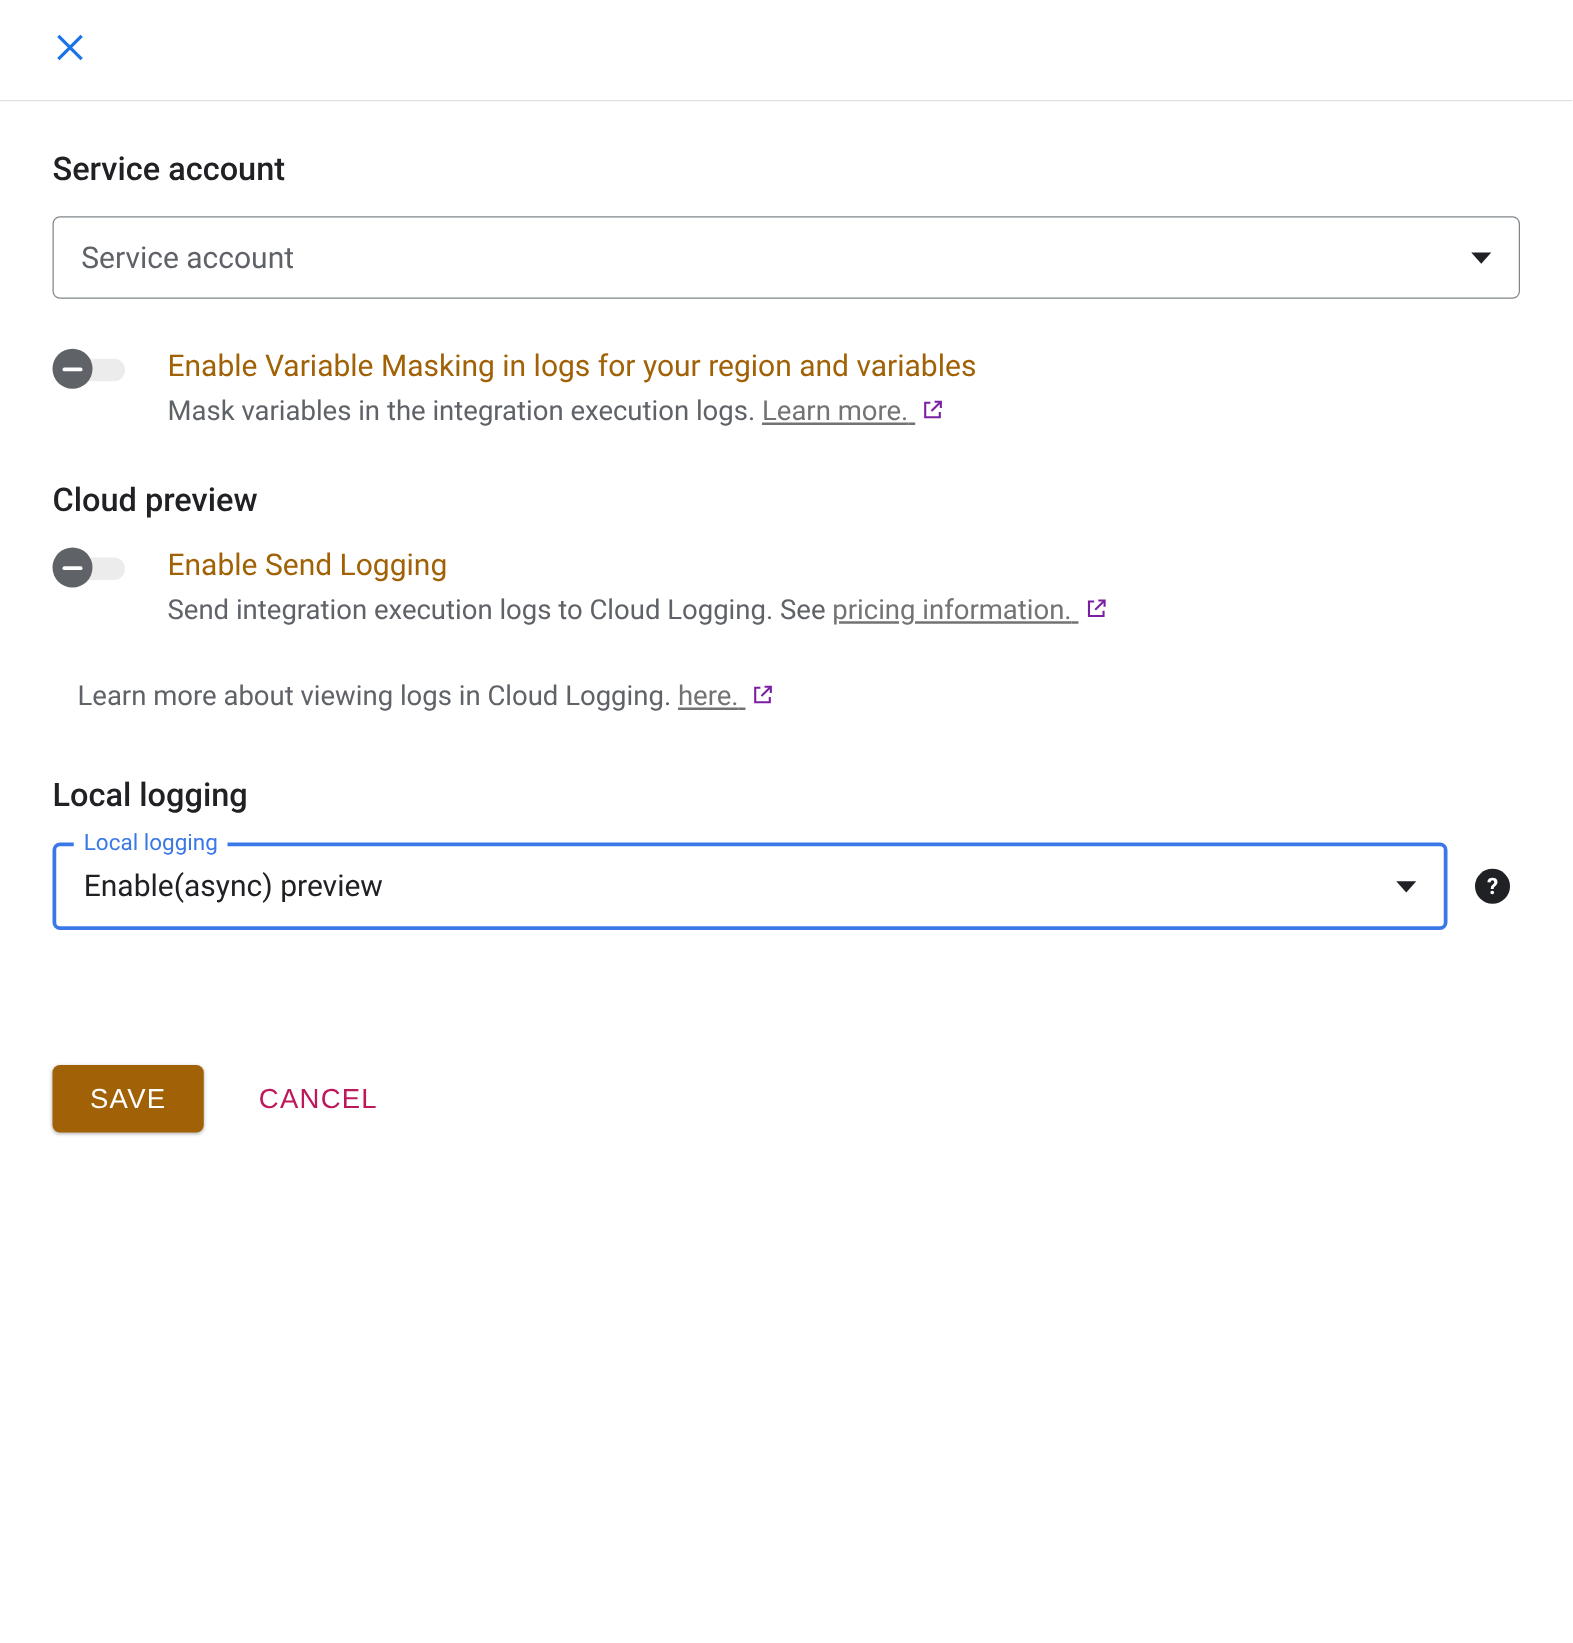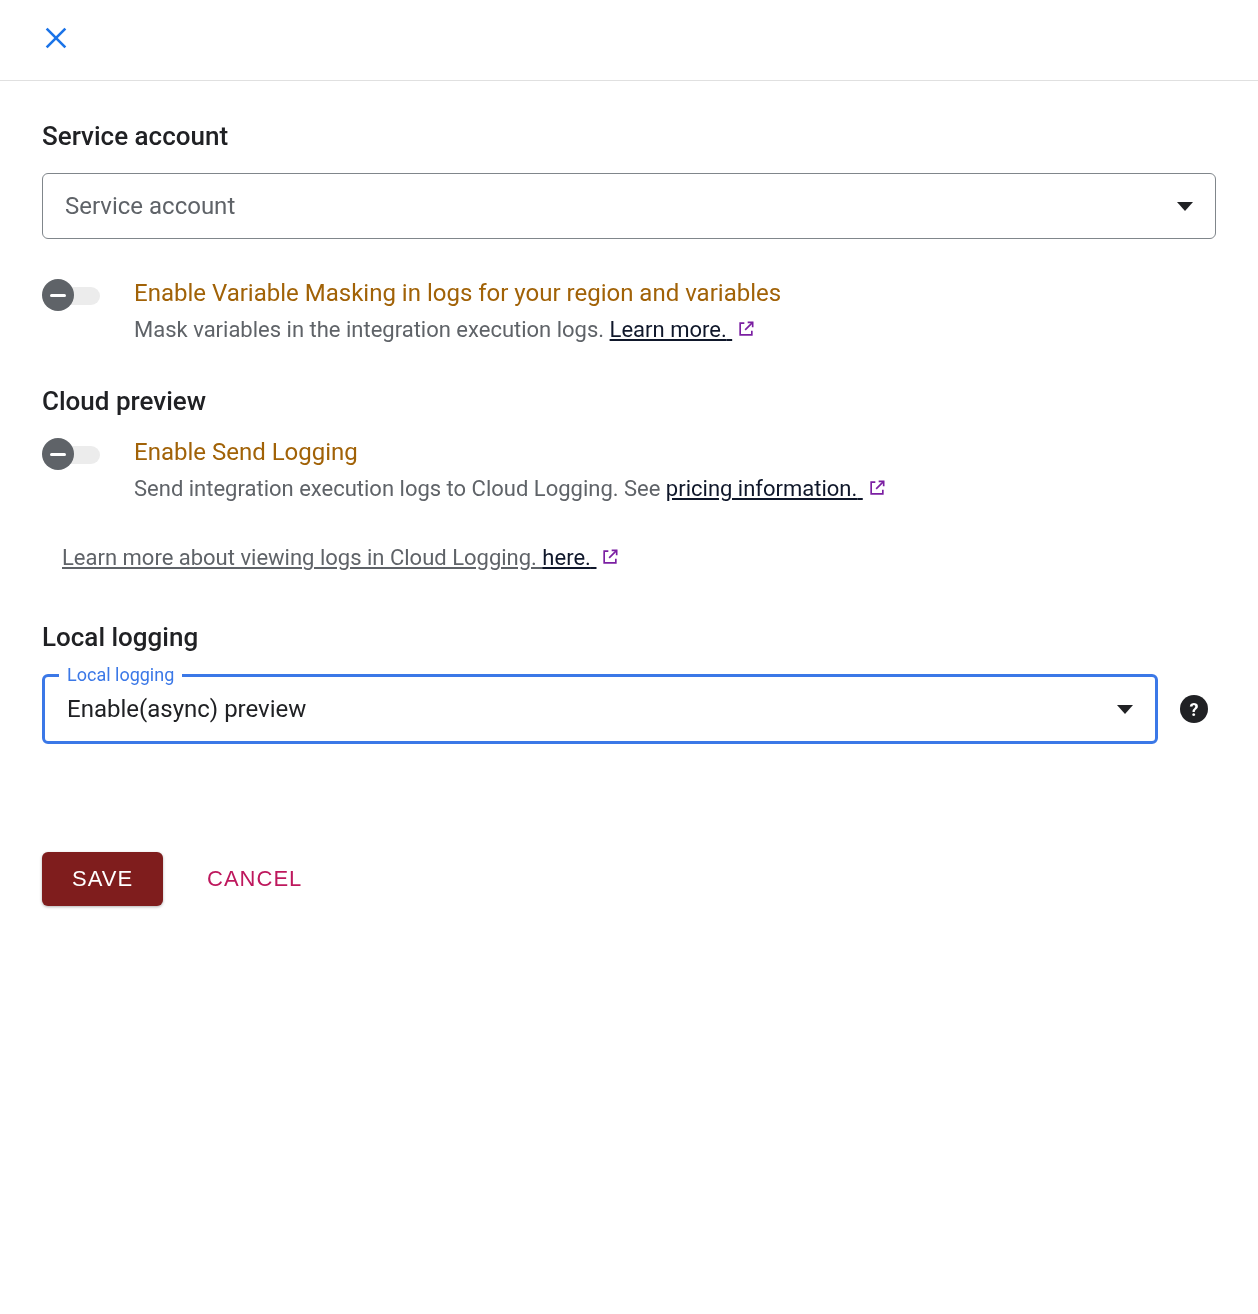--- a/index.html
+++ b/index.html
@@ -98,21 +98,21 @@
     font-size: 24px;
     color: #a16207;
     margin-bottom: 6px;
   }
   .toggle-desc {
     font-size: 22px;
     color: #5f6368;
     line-height: 1.5;
   }
   .link {
-    color: #0f172a;
+    color: #737373;
     text-decoration: underline;
     cursor: pointer;
   }
   .ext-icon {
     display: inline-flex;
     vertical-align: -2px;
     margin-left: 4px;
   }
 
   .severity-select {
@@ -125,21 +125,20 @@
     cursor: pointer;
     margin-bottom: 14px;
     background: #fff;
     width: 960px;
   }
   .helper-text {
     font-size: 22px;
     color: #5f6368;
     padding-left: 20px;
     margin-bottom: 52px;
-    text-decoration: underline;
   }
 
   .local-select-row {
     display: flex;
     align-items: center;
     gap: 0;
   }
   .local-select {
     position: relative;
     border: 3px solid #3b78e7;
@@ -177,21 +176,21 @@
     cursor: pointer;
   }
 
   .footer {
     display: flex;
     gap: 44px;
     margin-top: 108px;
     align-items: center;
   }
   .btn-save {
-    background: #7f1d1d;
+    background: #a16207;
     color: #fff;
     font-size: 22px;
     font-weight: 500;
     letter-spacing: 1px;
     padding: 14px 30px;
     border: none;
     border-radius: 6px;
     cursor: pointer;
     box-shadow: 0 1px 3px rgba(0,0,0,.3);
   }

